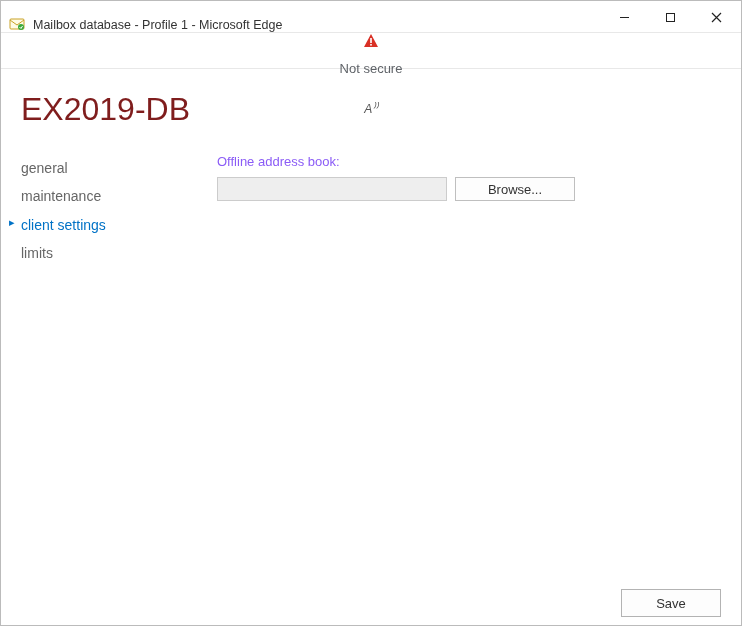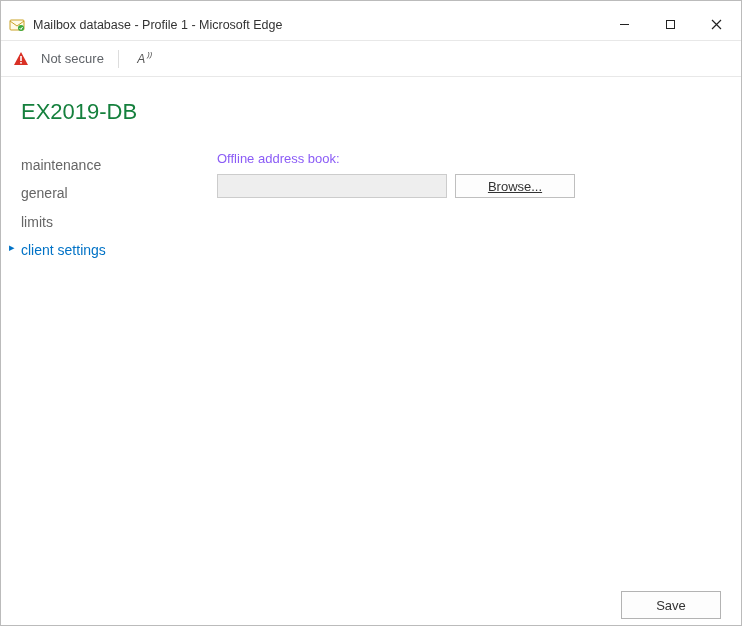--- a/index.html
+++ b/index.html
@@ -10,25 +10,24 @@
       background: #fff;
       width: 742px;
       height: 626px;
       overflow: hidden;
       border: 1px solid #bbb;
     }
     
     .titlebar {
       height: 32px;
       display: flex;
-      align-items: center;
+      align-items: flex-end;
       padding: 0 2px 0 8px;
       background: #fff;
       border-bottom: 1px solid #e8e8e8;
-      margin-top: 8px;
     }
     .titlebar .app-icon {
       width: 16px; height: 16px;
       margin-right: 8px;
       display: flex; align-items: center; justify-content: center;
     }
     .titlebar .title {
       flex: 0 1 auto;
       font-size: 12.5px;
       color: #333;
@@ -44,20 +43,21 @@
     
     .addressbar {
       height: 36px;
       display: flex;
       align-items: center;
       padding: 0 12px;
       background: #fff;
       border-bottom: 1px solid #e8e8e8;
       font-size: 13px;
       gap: 12px;
+      flex-direction: column;
     }
     .secure-icon { width: 16px; height: 16px; display:flex; align-items:center; justify-content:center; }
     .secure-label { color: #5f6368; }
     .divider { width:1px; height:18px; background:#ddd; margin: 0 2px; }
     .url {
       flex: 1;
       color: #666;
       white-space: nowrap;
       overflow: hidden;
       text-overflow: ellipsis;
@@ -69,23 +69,23 @@
     .url .host { color: #202124; }
     .url .path { color: #6f6f6f; }
     .read-aloud { width:22px; height:22px; display:flex; align-items:center; justify-content:center; color:#555; font-size:12px; font-style:italic;}
     
     .content {
       position: relative;
       height: calc(626px - 32px - 36px);
       padding: 22px 20px 0 20px;
     }
     .page-title {
-      font-size: 22px;
+      font-size: 32px;
       font-weight: 300;
-      color: #15803d;
+      color: #7f1d1d;
       margin-bottom: 26px;
     }
     .layout {
       display: flex;
       gap: 28px;
     }
     .nav {
       width: 168px;
       flex-shrink: 0;
     }
@@ -114,21 +114,20 @@
     }
     .field-label {
       font-size: 13px;
       color: #8b5cf6;
       margin-bottom: 8px;
     }
     .field-row {
       display: flex;
       gap: 8px;
       align-items: center;
-      text-decoration: underline;
     }
     .field-input {
       width: 230px;
       height: 24px;
       background: #eee;
       border: 1px solid #ccc;
       padding: 2px 6px;
       font-family: inherit;
       font-size: 13px;
       color: #333;
@@ -139,21 +138,21 @@
       background: #fdfdfd;
       border: 1px solid #bfbfbf;
       font-family: inherit;
       font-size: 13px;
       color: #333;
       cursor: pointer;
     }
     
     .footer {
       position: absolute;
-      bottom: 16px;
+      bottom: 10px;
       right: 20px;
       display: flex;
       gap: 28px;
     }
     .footer-btn {
       width: 100px;
       height: 28px;
       background: #fdfdfd;
       border: 1px solid #b3b3b3;
       font-family: inherit;
@@ -206,24 +205,24 @@
   <span class="secure-label">Not secure</span>
   <span class="divider"></span>
   <span class="read-aloud">A⁾⁾</span>
 </div>
 
 <div class="content">
   <div class="page-title">EX2019-DB</div>
 
   <div class="layout">
     <div class="nav">
+      <div class="nav-item">general</div>
       <div class="nav-item">maintenance</div>
-      <div class="nav-item">general</div>
+      <div class="nav-item active">client settings</div>
       <div class="nav-item">limits</div>
-      <div class="nav-item active">client settings</div>
     </div>
 
     <div class="main">
       <div class="field-label">Offline address book:</div>
       <div class="field-row">
         <input class="field-input" type="text" readonly="" value="" style="">
         <button class="browse-btn">Browse...</button>
       </div>
     </div>
   </div>

